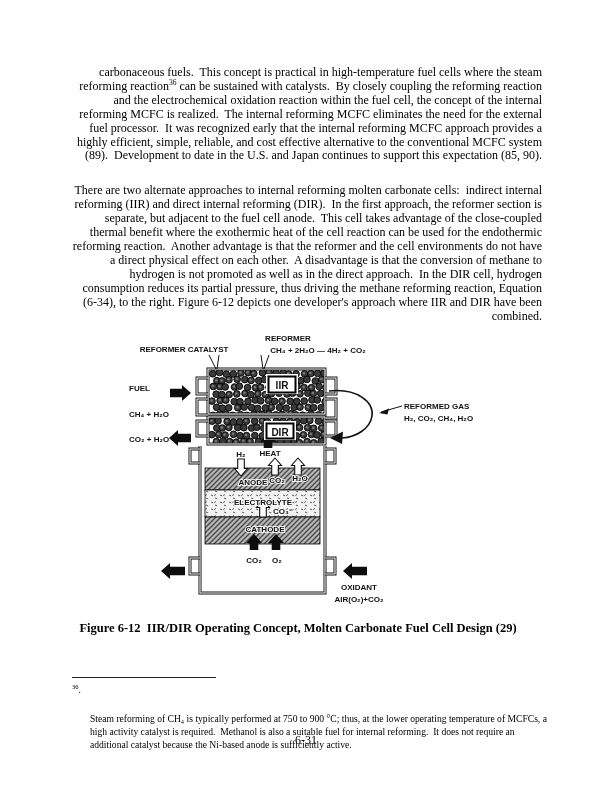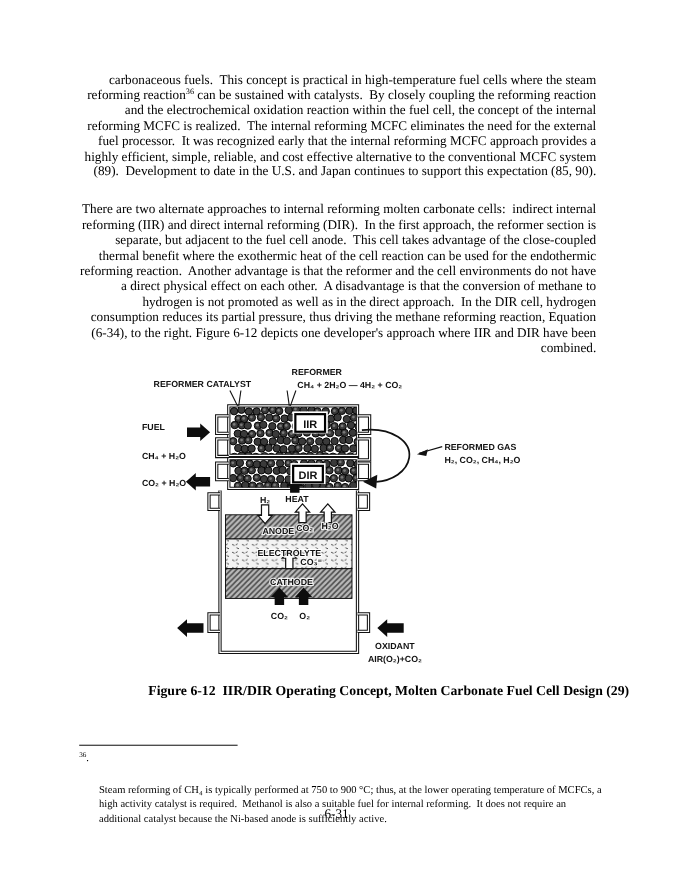--- a/index.html
+++ b/index.html
@@ -18,22 +18,22 @@
   .body-text p{margin:0 0 21px 0;white-space:pre-wrap;}
   .body-text sup{font-size:7.5px;vertical-align:super;line-height:0;}
   .figure-wrap{position:absolute;left:93px;top:325px;width:430px;height:295px;}
   .ft{
     font-family:"Liberation Sans","DejaVu Sans",sans-serif;
     font-weight:bold;font-size:8px;fill:#111;
   }
   .ft-lg{font-size:10px;}
   .oh{paint-order:stroke;stroke:rgba(255,255,255,0.85);stroke-width:2px;}
   .caption{
-    position:absolute;left:0;top:621px;width:572px;
-    text-align:right;font-weight:bold;font-size:12.5px;white-space:pre;
+    position:absolute;left:12px;top:621px;width:572px;
+    text-align:center;font-weight:bold;font-size:12.5px;white-space:pre;
   }
   .fn-rule{
     position:absolute;left:72px;top:677px;width:144px;height:0;
     border-top:1.6px solid #222;
   }
   .footnote{
     position:absolute;left:72px;top:683px;width:478px;
     font-size:9.6px;line-height:13px;display:flex;align-items:flex-start;
   }
   .fn-marker{flex:0 0 18px;}

